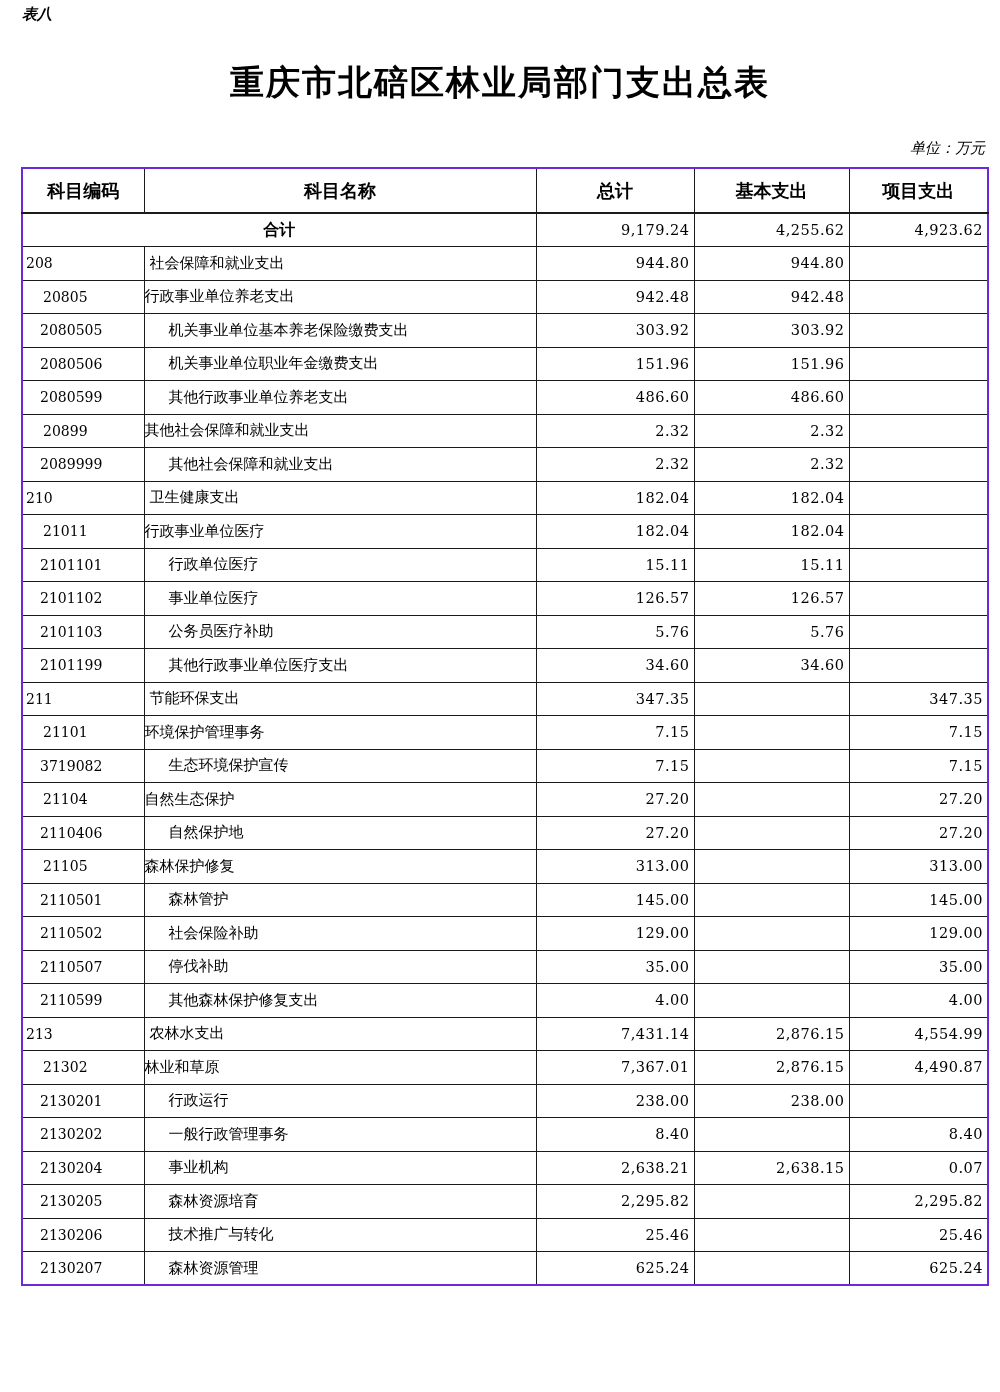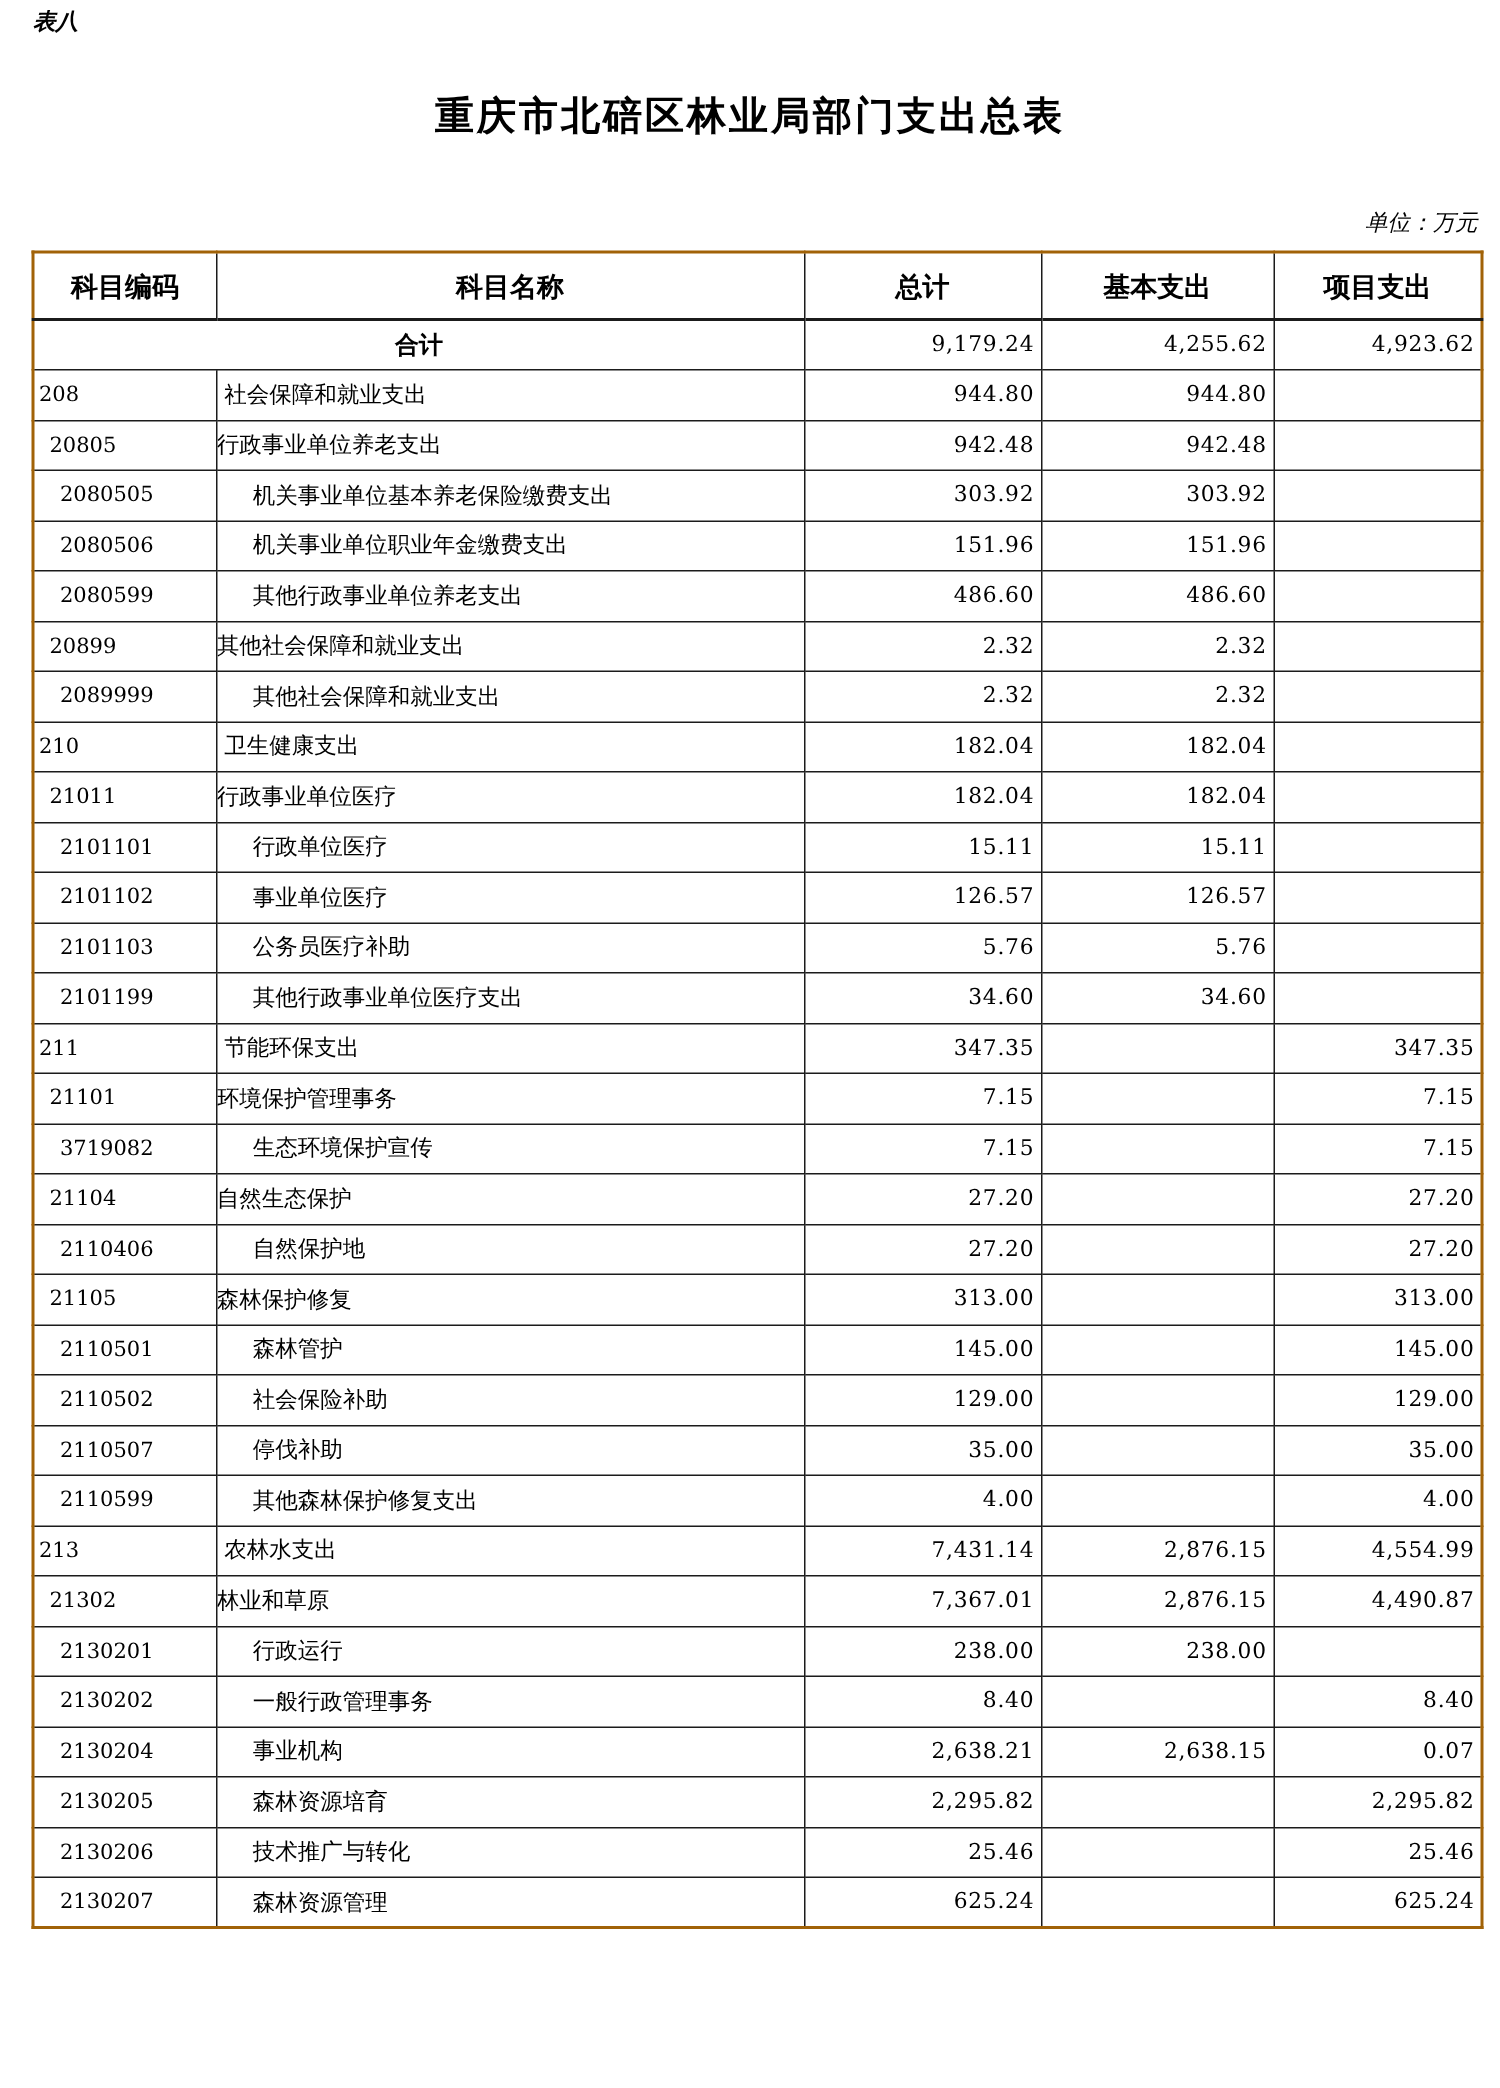--- a/index.html
+++ b/index.html
@@ -9,53 +9,53 @@
     background: #ffffff; color: #000;
     position: relative; overflow: hidden;
     font-family: "DejaVu Serif", "Liberation Serif", serif;
   }
   .sheet-label {
     position: absolute; left: 22px; top: 5px;
     font-size: 15px; font-style: italic; font-weight: 600;
   }
   .doc-title {
     position: absolute; top: 60px; left: 0; width: 100%;
-    text-align: center; font-size: 26px; font-weight: bold;
+    text-align: center; font-size: 34px; font-weight: bold;
     font-family: "DejaVu Sans", "Liberation Sans", sans-serif;
     letter-spacing: 2px;
   }
   .unit-label {
     position: absolute; top: 139px; right: 15px;
     font-size: 15px; font-style: italic;
   }
   .table-wrap { position: absolute; left: 21px; top: 167px; }
   table.budget {
     border-collapse: collapse; table-layout: fixed;
-    border: 2px solid #a16207; width: 966px;
+    border: 2px solid #6d28d9; width: 966px;
   }
   col.c1 { width: 122px; }
   col.c2 { width: 392px; }
   col.c3 { width: 158px; }
   col.c4 { width: 155px; }
   col.c5 { width: 139px; }
   th {
     border: 1px solid #1b1b1b; border-bottom: 2px solid #1b1b1b;
     height: 45px; padding: 0;
     font-family: "DejaVu Sans", "Liberation Sans", sans-serif;
     font-size: 18px; font-weight: bold; text-align: center;
     white-space: nowrap; overflow: hidden;
   }
   td {
     border: 1px solid #1b1b1b; height: 33.5px; padding: 0;
     font-size: 15px; white-space: nowrap; overflow: hidden;
     vertical-align: middle;
   }
   td.c-code { font-size: 14px; }
   td.c-code.lv1 { padding-left: 3px; }
-  td.c-code.lv2 { padding-left: 10px; }
+  td.c-code.lv2 { padding-left: 20px; }
   td.c-code.lv3 { padding-left: 17px; }
   td.c-name.lv1 { padding-left: 5px; }
   td.c-name.lv2 { }
   td.c-name.lv3 { padding-left: 24px; }
   td.c-num {
     text-align: right; padding-right: 4px;
     font-size: 14.5px; letter-spacing: 0.5px;
   }
   td.c-label {
     text-align: center; font-weight: bold; font-size: 16px;

